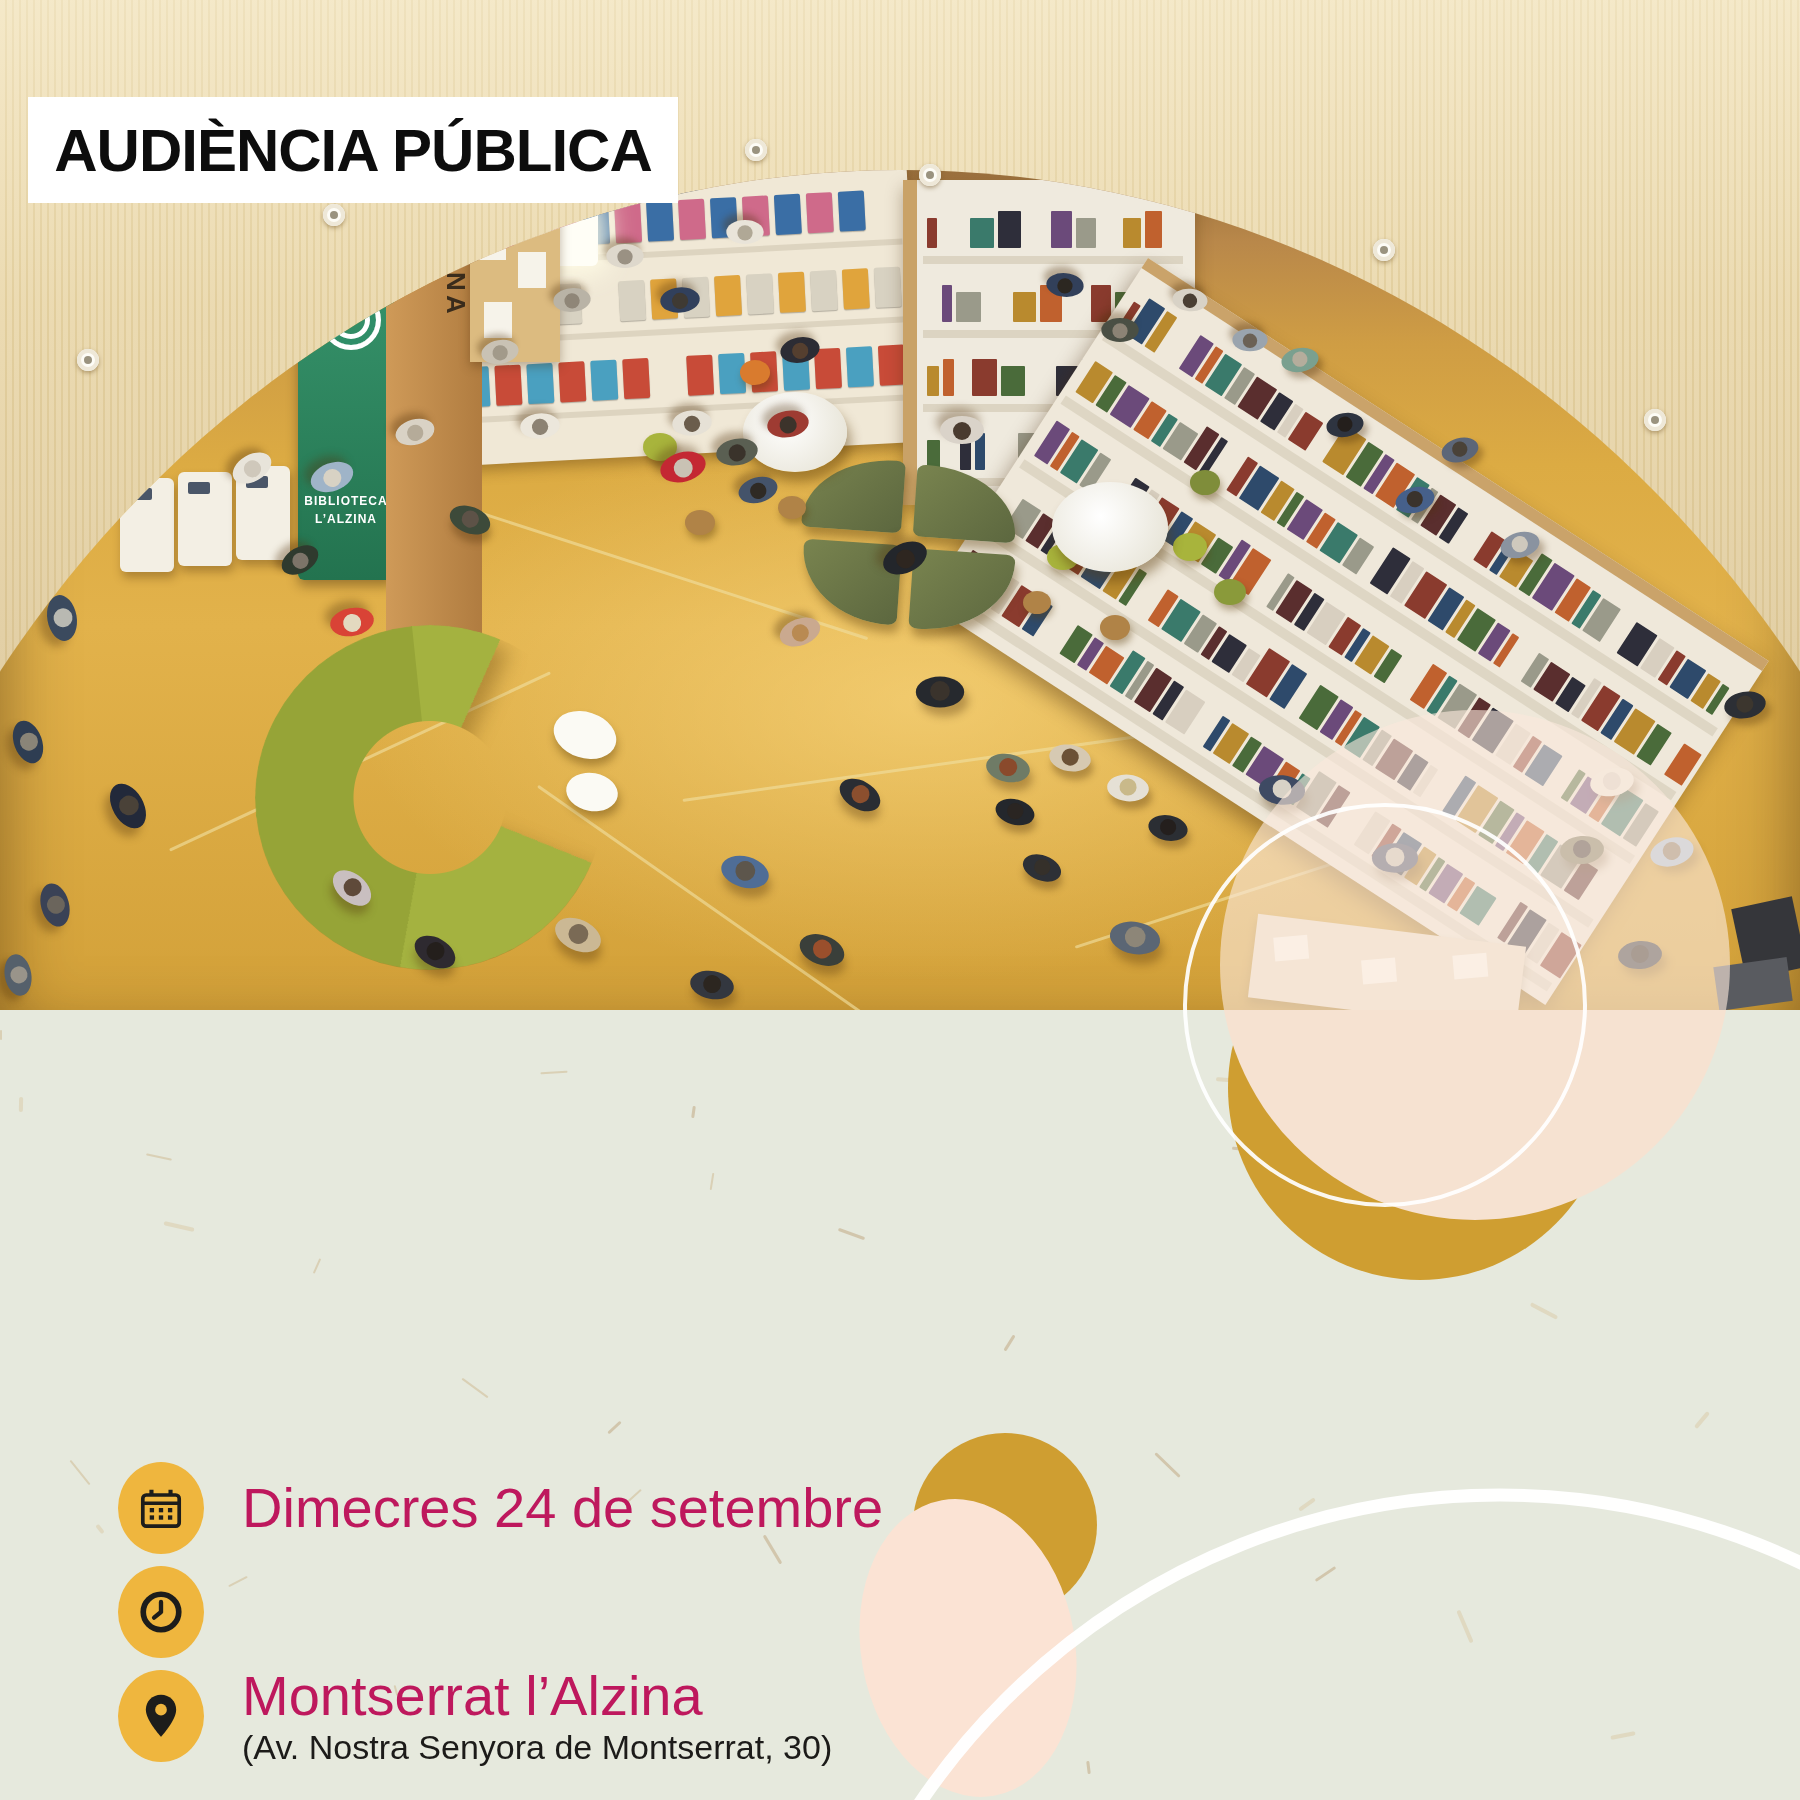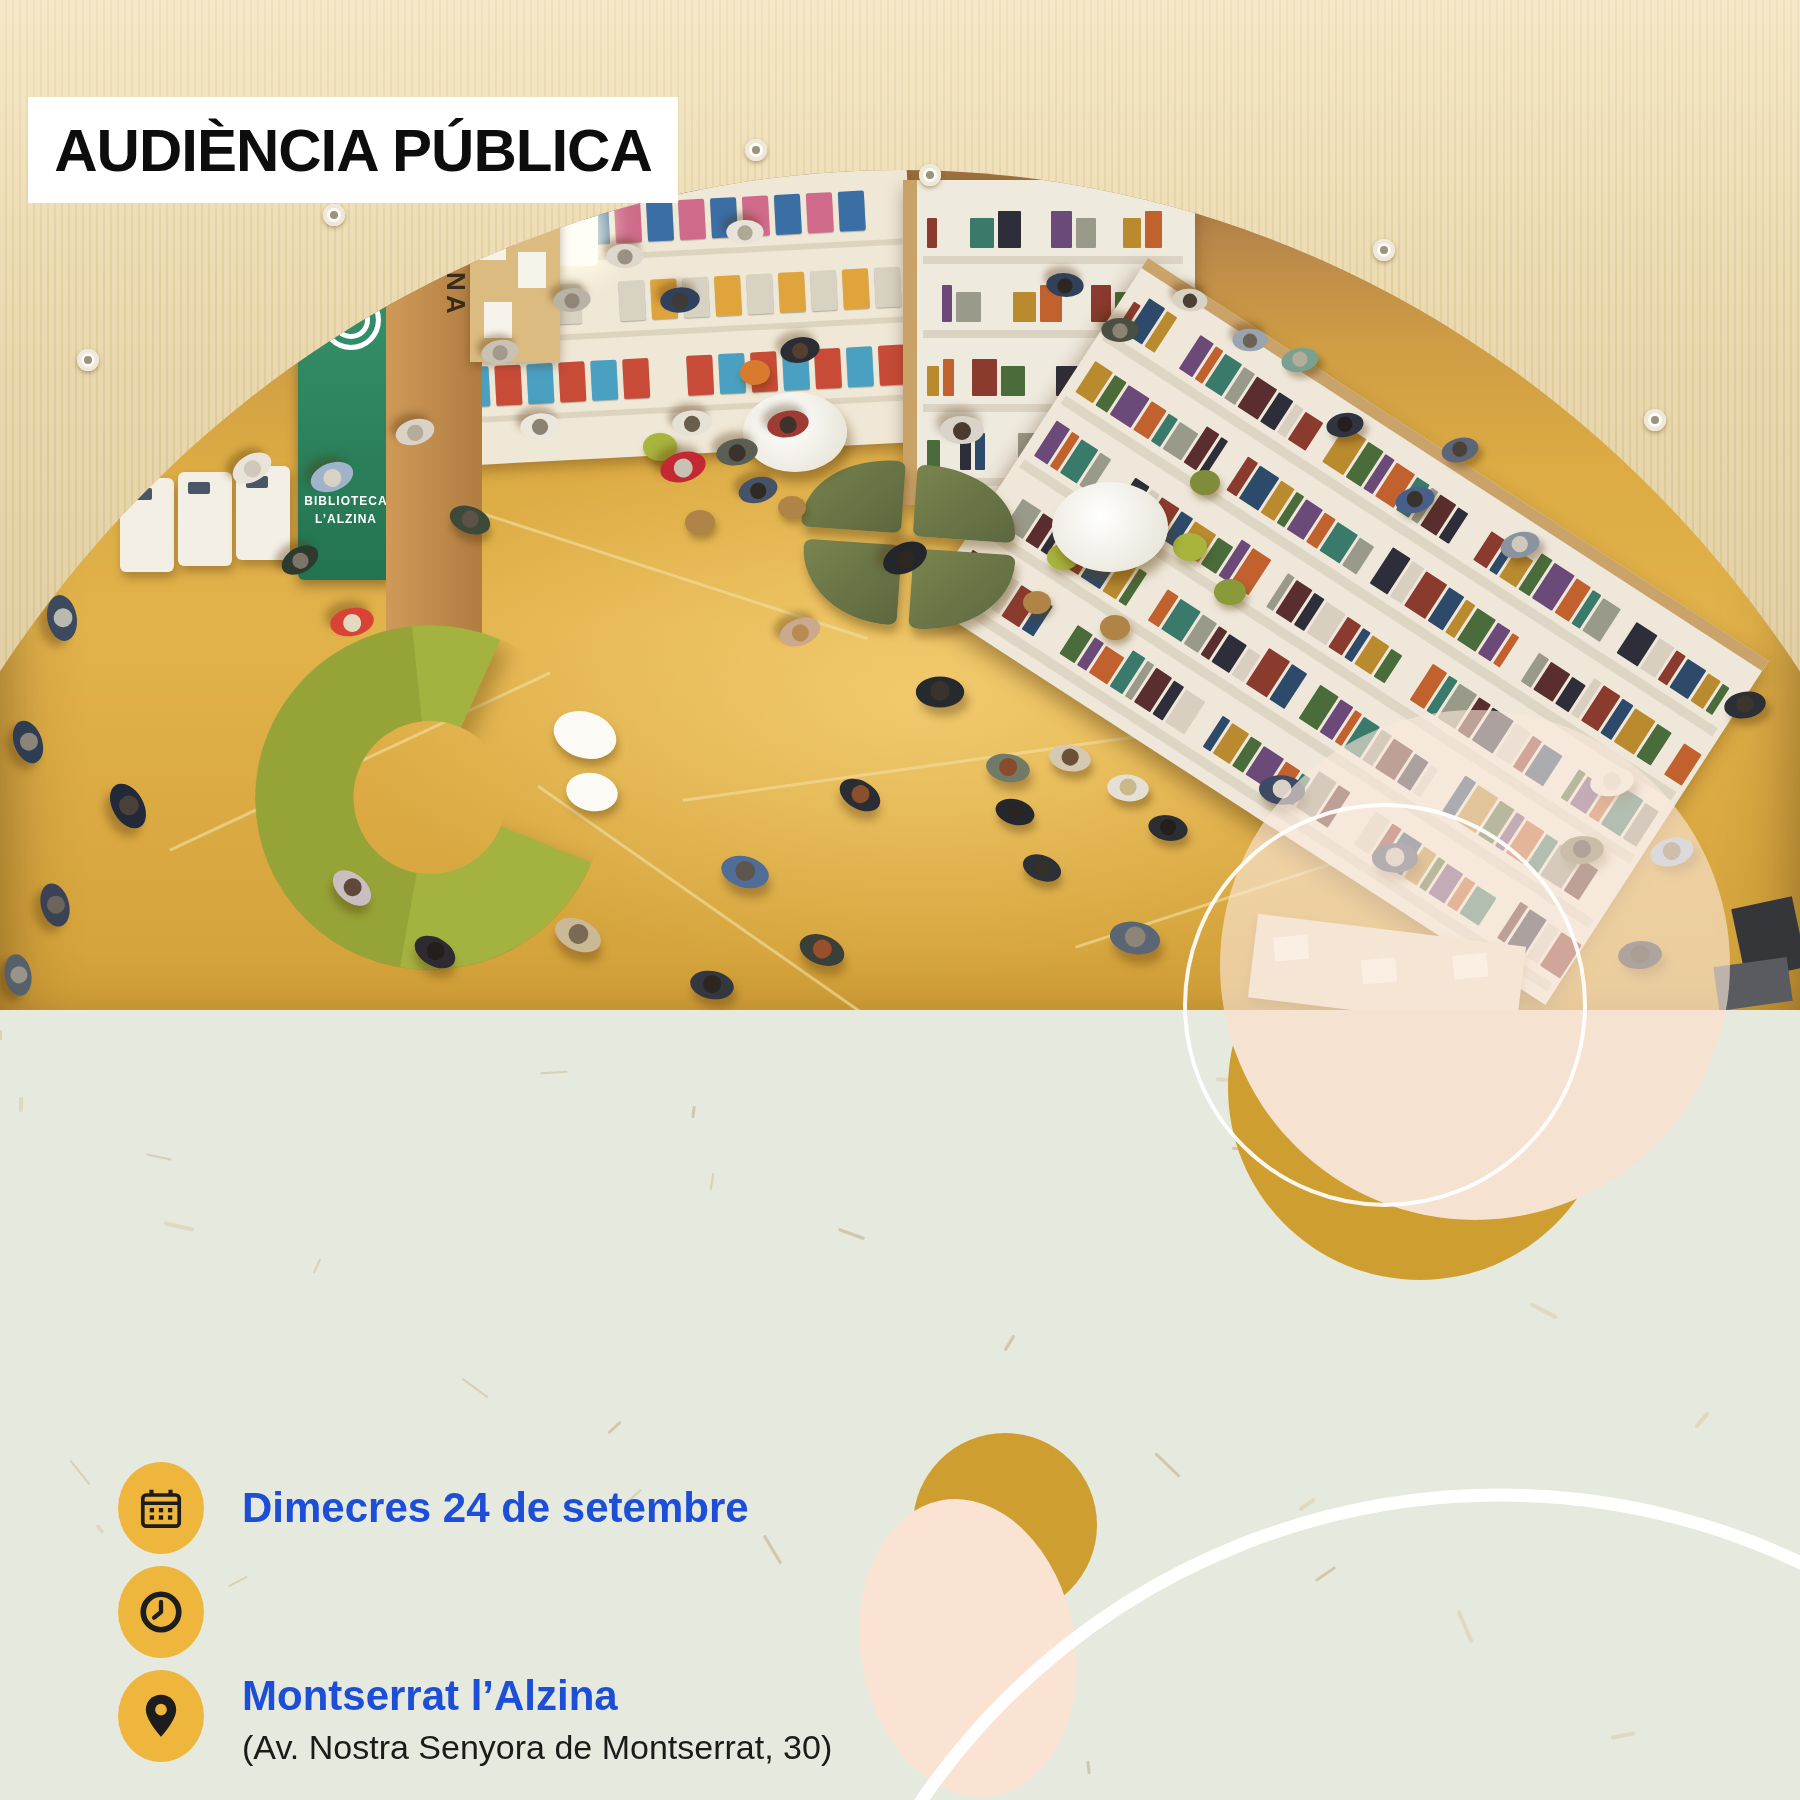--- a/index.html
+++ b/index.html
@@ -108,21 +108,21 @@
   .title{position:absolute;left:118px;top:42px;color:#d6a22e;font-family:"DejaVu Sans",sans-serif;
     font-weight:bold;font-size:104px;line-height:116px;letter-spacing:-3px;}
   .subtitle{position:absolute;left:120px;top:300px;color:#434244;font-family:"DejaVu Sans",sans-serif;
     font-weight:bold;font-size:66px;letter-spacing:-1px;}
   .details{position:absolute;left:118px;top:452px;width:980px;}
   .drow{display:flex;align-items:center;margin-bottom:12px;min-height:80px;}
   .drow.top{align-items:flex-start;}
   .icon-badge{flex:0 0 auto;width:86px;height:92px;border-radius:50%;background:#efb63e;
     display:flex;align-items:center;justify-content:center;margin-right:38px;}
   .icon-badge svg{width:52px;height:52px;}
-  .dtext{font-weight:bold;font-size:42px;color:#1d4ed8;line-height:52px;}
+  .dtext{font-weight:normal;font-size:56px;color:#be185d;line-height:52px;}
   .daddr{font-weight:normal;font-size:34px;color:#1c1b19;margin-top:6px;}
 
   .ring-overlay{position:absolute;left:0;top:0;width:1800px;height:1800px;pointer-events:none;}
 </style>
 </head>
 <body>
 
 <div class="poster">
 
   <section class="photo">

